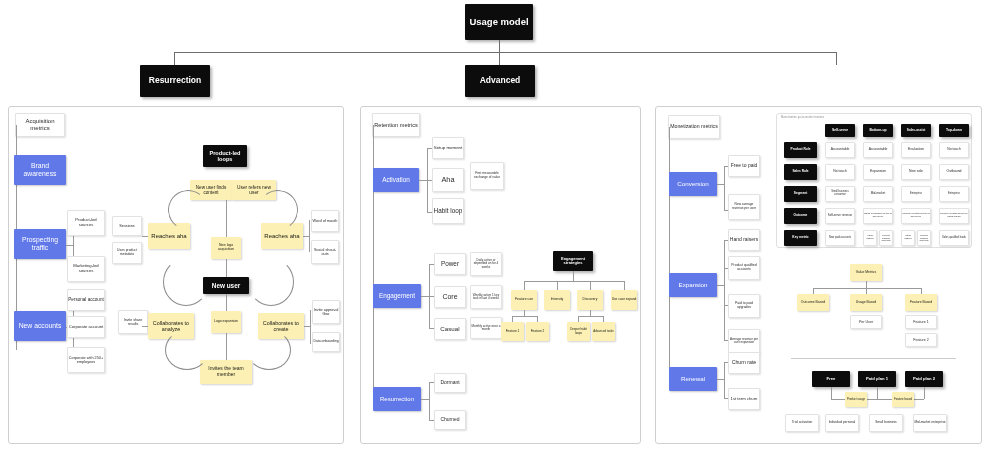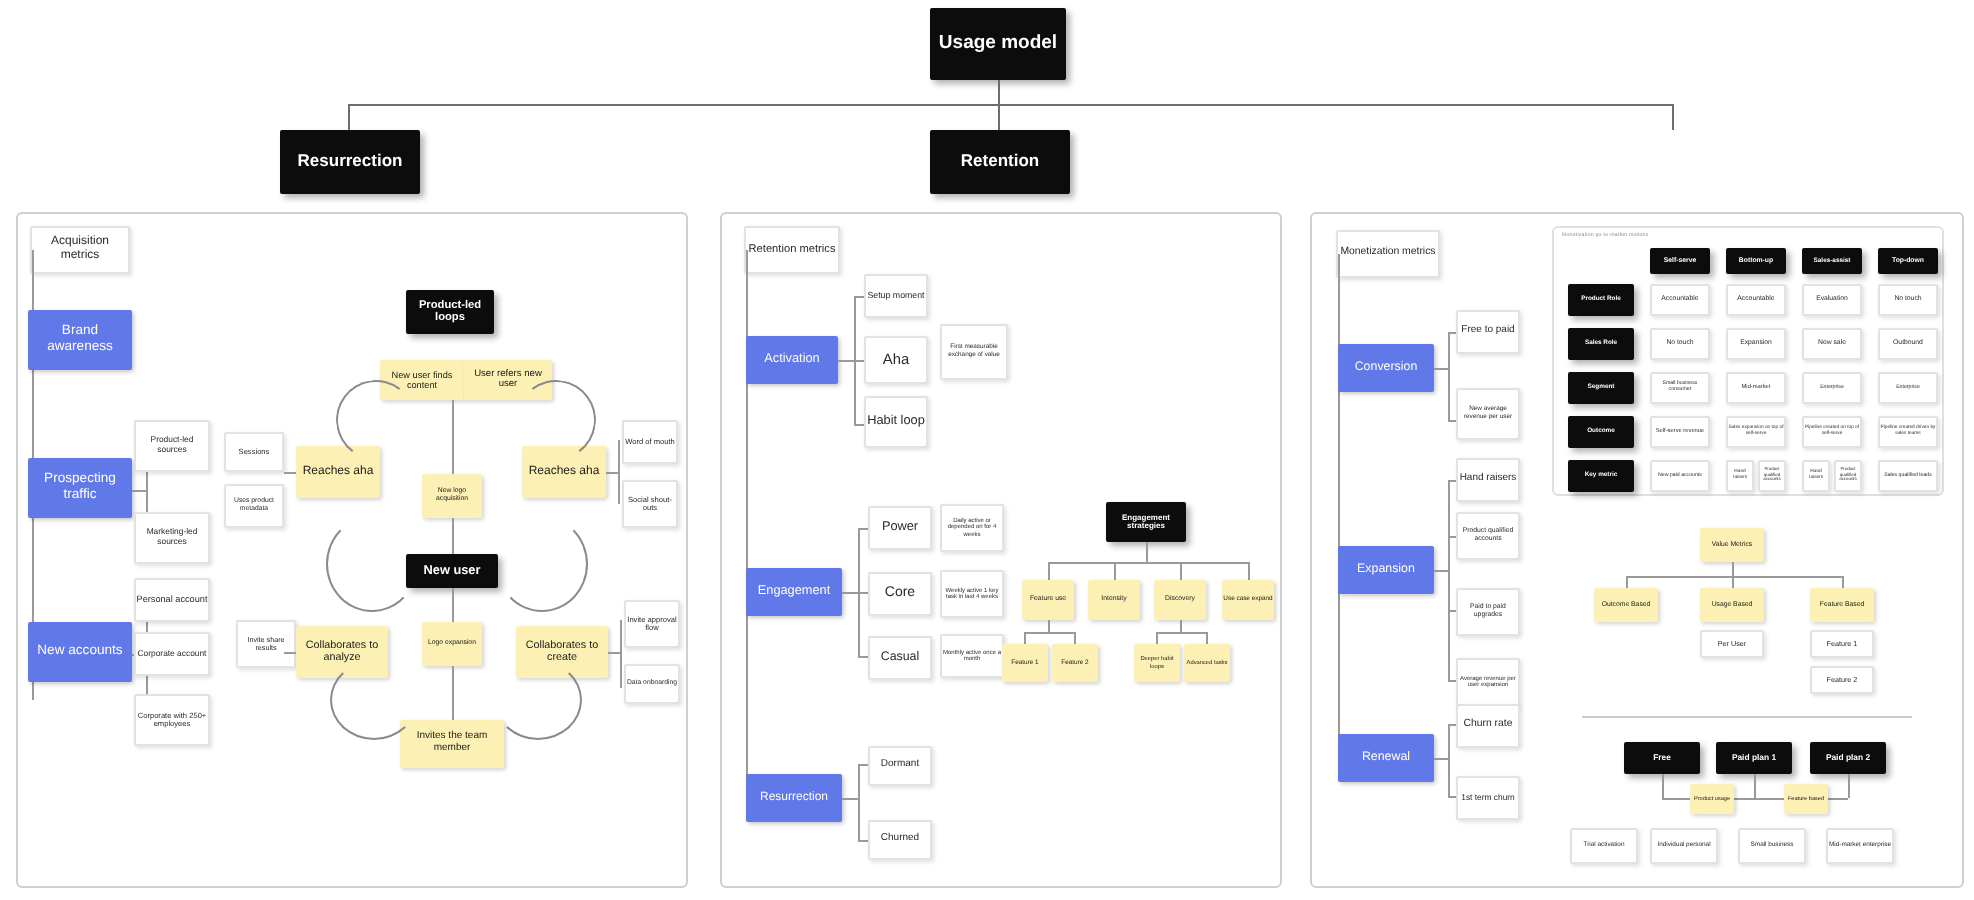--- a/index.html
+++ b/index.html
@@ -87,21 +87,21 @@
   <div class="ln lnh" style="left:174px; top:52px; width:663px;"></div>
 
   <div class="ln lnv" style="left:174px; top:52px; height:13px;"></div>
   <div class="ln lnv" style="left:499px; top:52px; height:13px;"></div>
   <div class="ln lnv" style="left:836px; top:52px; height:13px;"></div>
 
   <div class="node blk" style="left:140px; top:65px; width:70px; height:32px; font-size:8.5px;">
     <span>Resurrection</span>
   </div>
   <div class="node blk" style="left:465px; top:65px; width:70px; height:32px; font-size:8.5px;">
-    <span>Retention</span>
+    <span>Advanced</span>
   </div>
 
   <div class="panel" style="left:8px; top:106px; width:336px; height:338px;"></div>
 
   <div class="node wht" style="left:15px; top:113px; width:50px; height:24px; font-size:6px; flex-direction:column;">
     <span>Acquisition metrics</span>
   </div>
 
   <div class="ln lnv lnlite" style="left:16px; top:125px; height:225px;"></div>
   <div class="ln lnh lnlite" style="left:16px; top:125px; width:0px;"></div>

